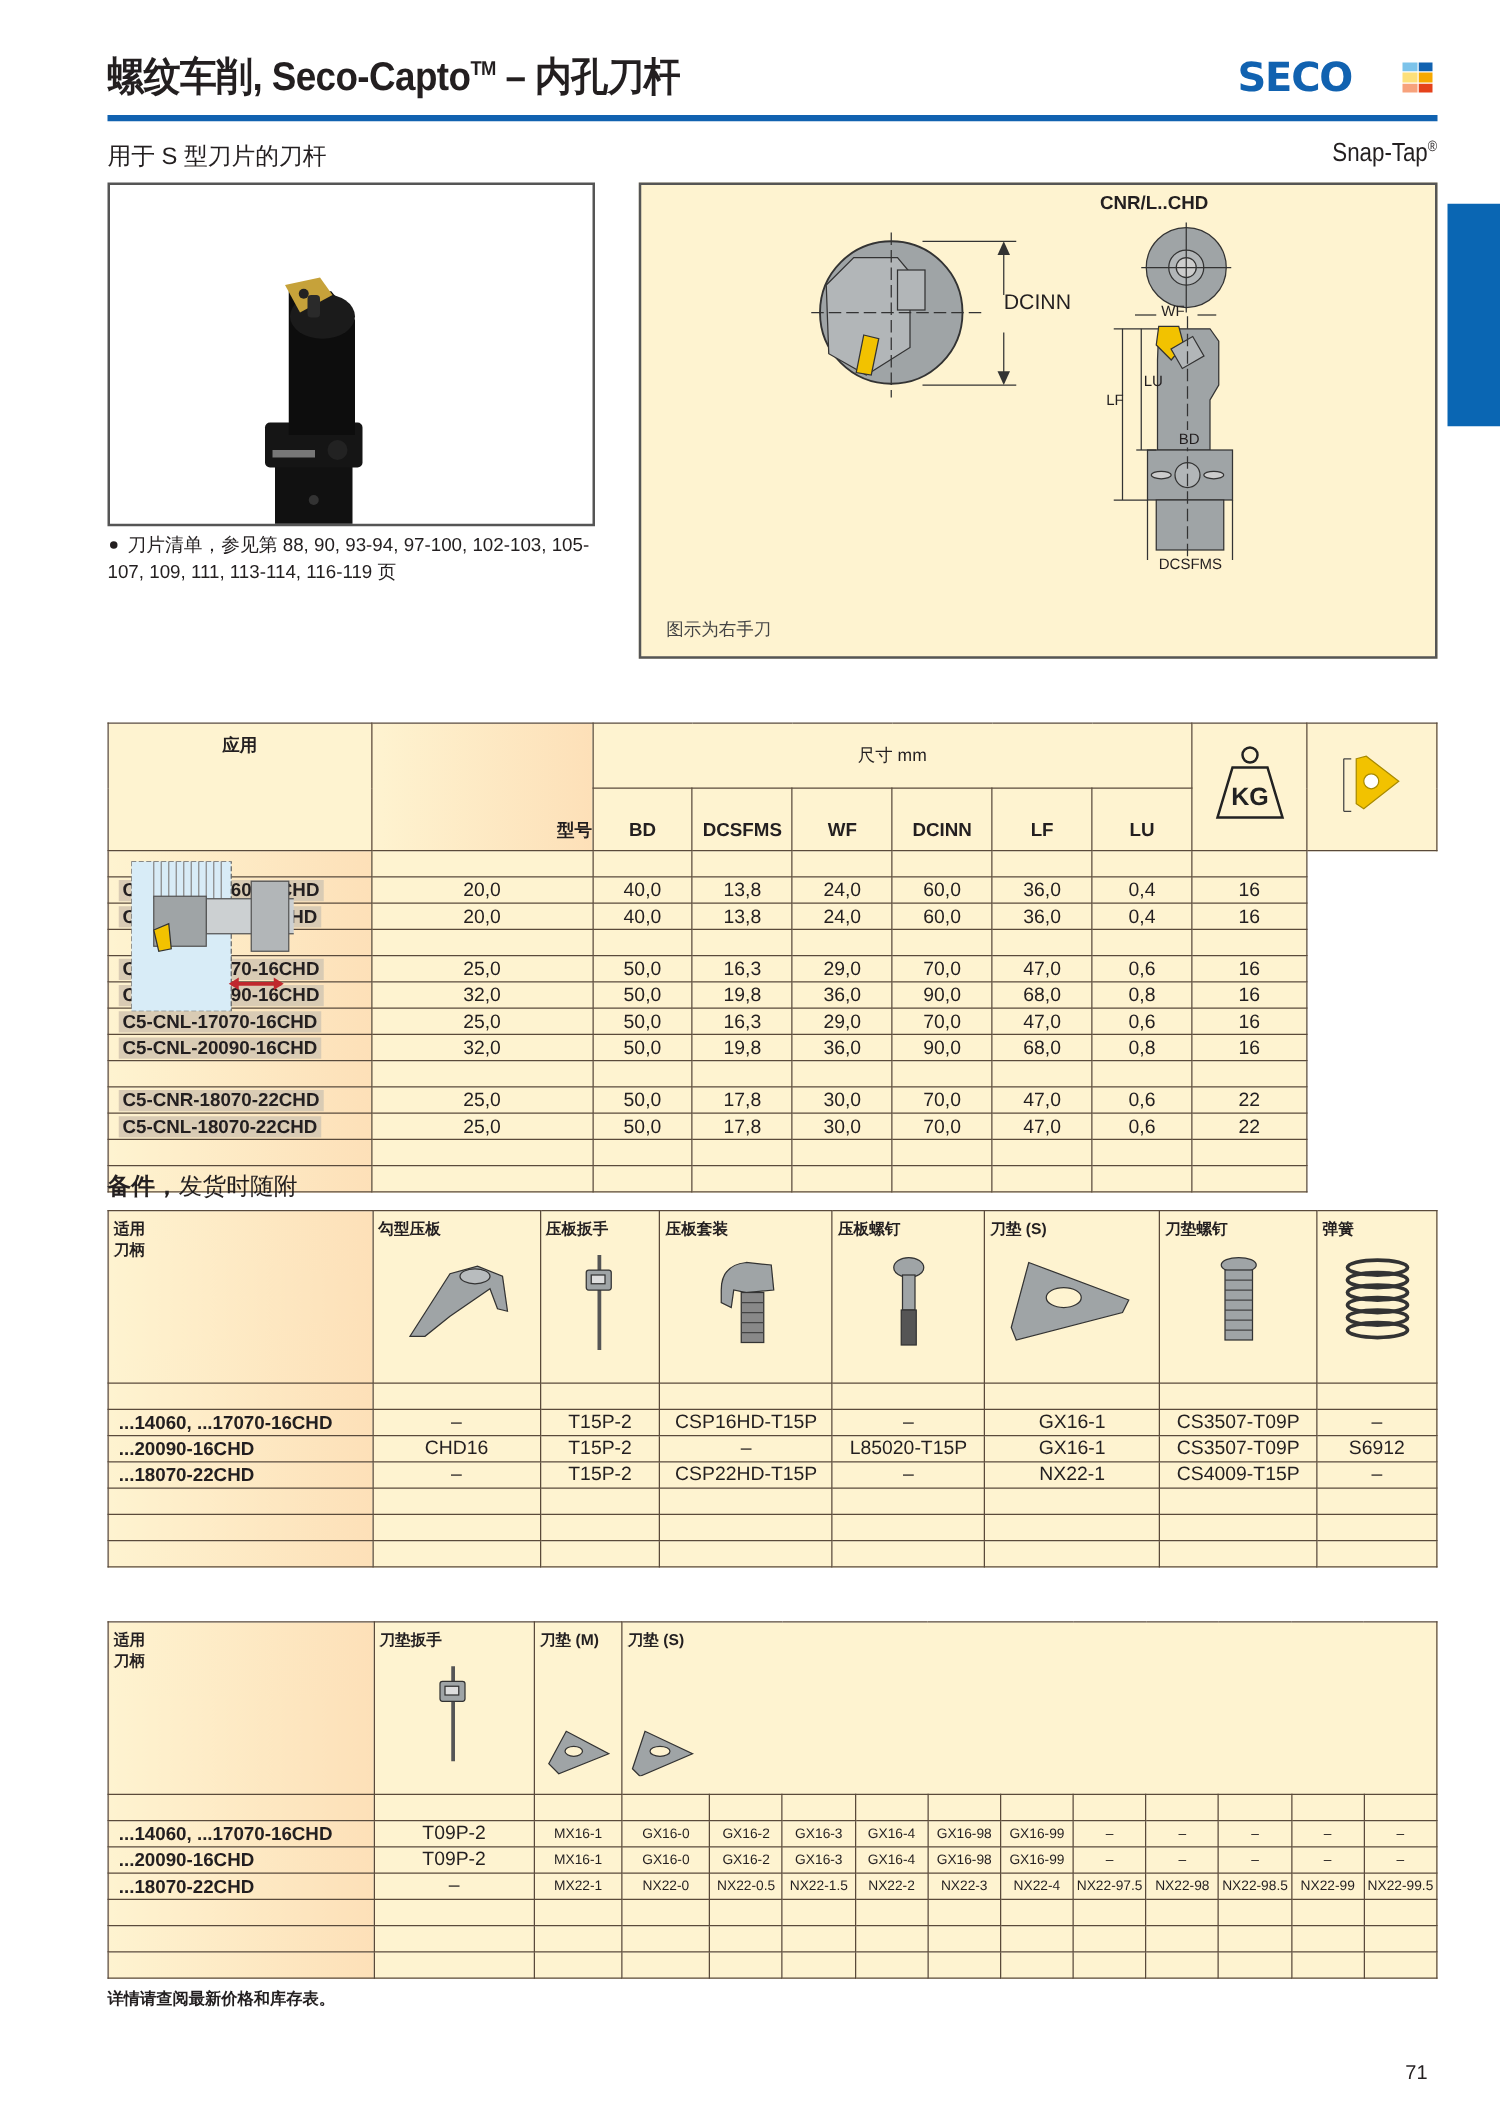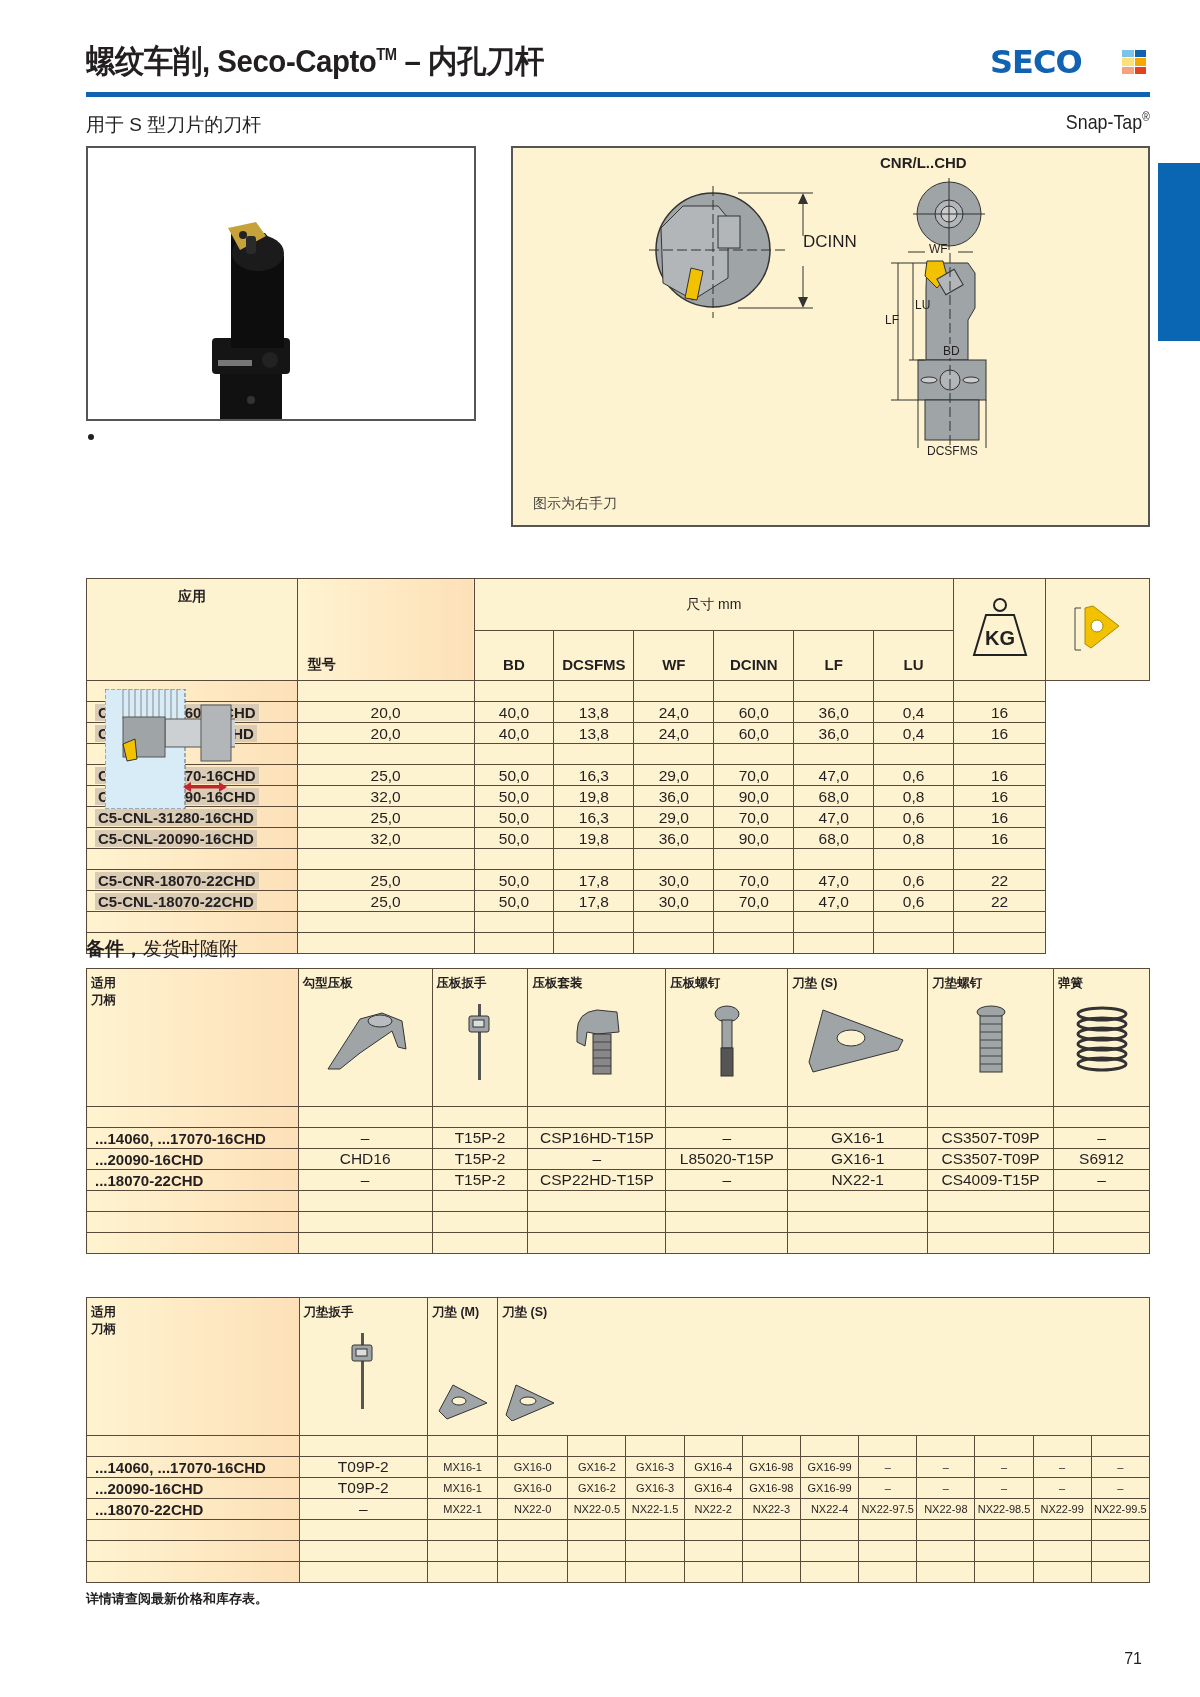--- a/index.html
+++ b/index.html
@@ -94,21 +94,21 @@
     <rect x="124" y="190" width="78" height="36" rx="4" fill="#151515"></rect>
     <rect x="130" y="212" width="34" height="6" fill="#777"></rect>
     <circle cx="182" cy="212" r="8" fill="#222"></circle>
     <path d="M143 85 L177 85 L196 108 L196 200 L143 200 Z" fill="#0d0d0d"></path>
     <ellipse cx="170" cy="105" rx="26" ry="18" fill="#1b1b1b"></ellipse>
     <path d="M140 80 L168 74 L178 88 L152 102 Z" fill="#c6a23a"></path>
     <circle cx="155" cy="87" r="4" fill="#222"></circle>
     <rect x="158" y="88" width="10" height="18" rx="3" fill="#2a2a2a"></rect>
   </svg>
 </div>
-<div class="abs note"><span class="bullet"></span></div>
+<div class="abs note"><span class="bullet"></span><span>刀片清单，参见第 88, 90, 93-94, 97-100, 102-103, 105-107, 109, 111, 113-114, 116-119 页</span></div>
 
 <div class="abs diagram">
   <div class="diagram-title">CNR/L..CHD</div>
   <svg width="639" height="381" viewBox="0 0 639 381" style="position:absolute;left:0;top:0">
 
     <circle cx="200" cy="102" r="57" fill="#9fa4a6" stroke="#333" stroke-width="1.5"></circle>
     <path d="M148 80 L170 58 L205 58 L215 70 L215 130 L180 152 L150 135 Z" fill="#b2b6b8" stroke="#333"></path>
     <rect x="205" y="68" width="22" height="32" fill="#b2b6b8" stroke="#333"></rect>
     <path d="M178 120 L190 123 L184 152 L172 150 Z" fill="#f2c200" stroke="#333"></path>
     <line x1="136" y1="102" x2="275" y2="102" stroke="#333" stroke-dasharray="10,4"></line>
@@ -188,21 +188,21 @@
             </g>
         <rect x="60" y="30" width="110" height="28" fill="#ccd0d2" stroke="#555"></rect>
         <rect x="18" y="28" width="42" height="40" fill="#9fa4a6" stroke="#555"></rect>
         <path d="M18 55 L30 50 L32 70 L22 72 Z" fill="#f2c200" stroke="#333"></path>
         <rect x="96" y="16" width="30" height="56" fill="#b2b6b8" stroke="#555"></rect>
         <line x1="80" y1="98" x2="120" y2="98" stroke="#c0282d" stroke-width="3"></line>
         <polygon points="78,98 86,93 86,103" fill="#c0282d"></polygon>
         <polygon points="122,98 114,93 114,103" fill="#c0282d"></polygon>
       </svg>
     </td>
-    <td class="grad hdr-cell" rowspan="2" style="text-align:left;padding-left:10px;font-size:14px;height:100px">型号</td>
+    <td class="grad hdr-cell" rowspan="2" style="text-align:right;padding-left:10px;font-size:14px;height:100px">型号</td>
     <td class="bg-cream" colspan="6" style="font-size:14px;font-weight:normal;height:52px;vertical-align:middle">尺寸 mm</td>
     <td class="bg-cream" rowspan="2">
       <svg width="60" height="62" viewBox="0 0 60 62">
         <circle cx="30" cy="8" r="6" fill="none" stroke="#222" stroke-width="2"></circle>
         <path d="M16 18 L44 18 L56 58 L4 58 Z" fill="none" stroke="#222" stroke-width="2"></path>
         <text x="30" y="48" text-anchor="middle" font-family="Liberation Sans, sans-serif" font-size="20" font-weight="bold" fill="#222">KG</text>
       </svg>
     </td>
     <td class="bg-cream" rowspan="2">
       <svg width="60" height="60" viewBox="0 0 60 60">
@@ -284,21 +284,21 @@
         <td class="bg-cream">32,0</td>
         <td class="bg-cream">50,0</td>
         <td class="bg-cream">19,8</td>
         <td class="bg-cream">36,0</td>
         <td class="bg-cream">90,0</td>
         <td class="bg-cream">68,0</td>
         <td class="bg-cream">0,8</td>
         <td class="bg-cream">16</td>
       </tr>
       <tr>
-        <td class="grad code"><span>C5-CNL-31280-16CHD</span></td>
+        <td class="grad code"><span>C5-CNL-17070-16CHD</span></td>
         <td class="bg-cream">25,0</td>
         <td class="bg-cream">50,0</td>
         <td class="bg-cream">16,3</td>
         <td class="bg-cream">29,0</td>
         <td class="bg-cream">70,0</td>
         <td class="bg-cream">47,0</td>
         <td class="bg-cream">0,6</td>
         <td class="bg-cream">16</td>
       </tr>
       <tr>

